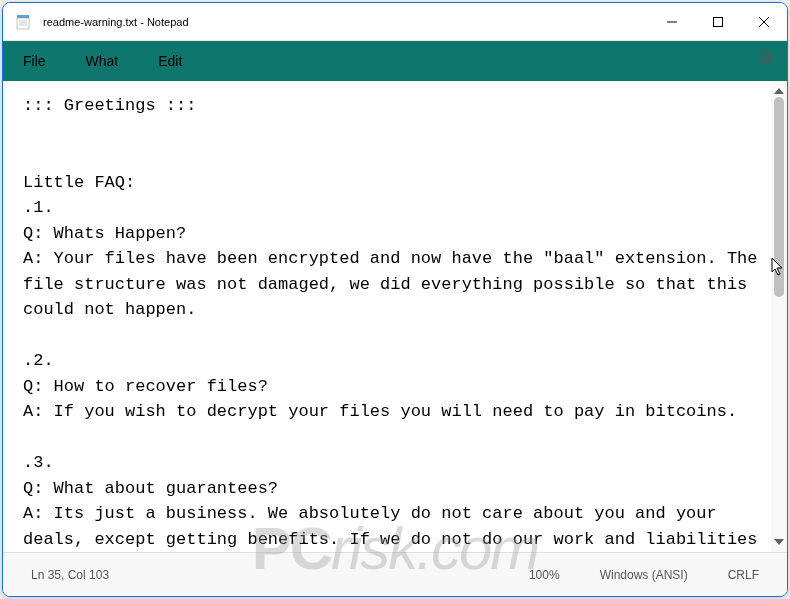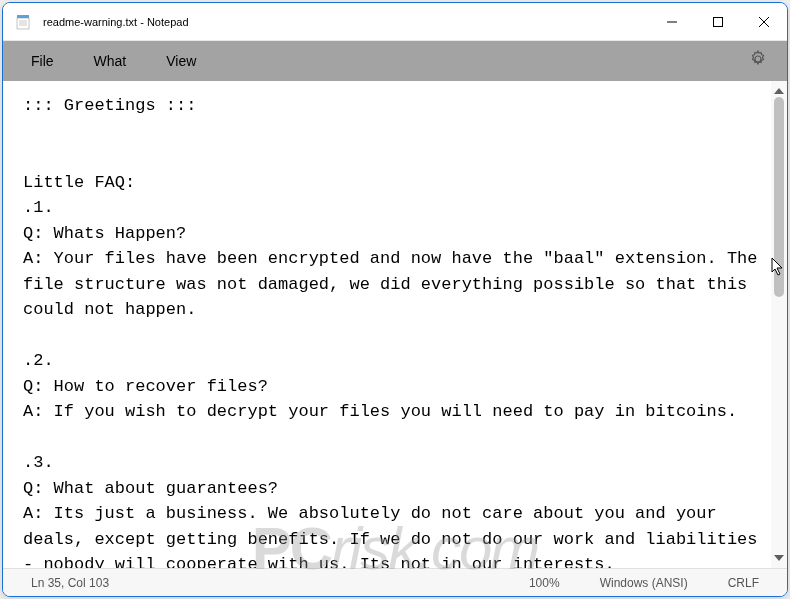--- a/index.html
+++ b/index.html
@@ -59,22 +59,22 @@
       height: 100%;
       display: flex;
       align-items: center;
       justify-content: center;
       cursor: pointer;
     }
     .menubar {
       height: 40px;
       display: flex;
       align-items: center;
-      padding: 0 8px;
-      background: #a3a3a3;
+      padding: 0 0;
+      background: #0f766e;
     }
     .menu-item {
       padding: 6px 20px;
       font-size: 14px;
       color: #000;
       cursor: pointer;
       border-radius: 4px;
     }
     .menu-spacer {
       flex: 1;
@@ -125,21 +125,21 @@
     .scroll-thumb {
       position: absolute;
       top: 0;
       left: 3px;
       width: 10px;
       height: 200px;
       background: #c0c0c0;
       border-radius: 5px;
     }
     .statusbar {
-      height: 28px;
+      height: 44px;
       display: flex;
       align-items: center;
       padding: 0 8px;
       background: #f7f7f7;
       border-top: 1px solid #e0e0e0;
       font-size: 12px;
       color: #555;
     }
     .status-item {
       padding: 0 20px;
@@ -204,21 +204,21 @@
             <line x1="0" y1="0" x2="10" y2="10" stroke="#000" stroke-width="1"></line>
             <line x1="10" y1="0" x2="0" y2="10" stroke="#000" stroke-width="1"></line>
           </svg>
       </div>
     </div>
   </div>
 
   <div class="menubar">
     <div class="menu-item">File</div>
     <div class="menu-item">What</div>
-    <div class="menu-item">View</div>
+    <div class="menu-item">Edit</div>
     <div class="menu-spacer"></div>
     <div class="settings-icon">
       <svg width="18" height="18" viewBox="0 0 18 18">
         <path d="M9 6a3 3 0 100 6 3 3 0 000-6z" fill="none" stroke="#555" stroke-width="1.2"></path>
         <path d="M9 1l1 2 2-.5.5 2 2 1-1 2 1 2-2 1-.5 2-2-.5-1 2-1-2-2 .5-.5-2-2-1 1-2-1-2 2-1 .5-2 2 .5z" fill="none" stroke="#555" stroke-width="1.2"></path>
       </svg>
     </div>
   </div>
 
   <div class="content-area">

